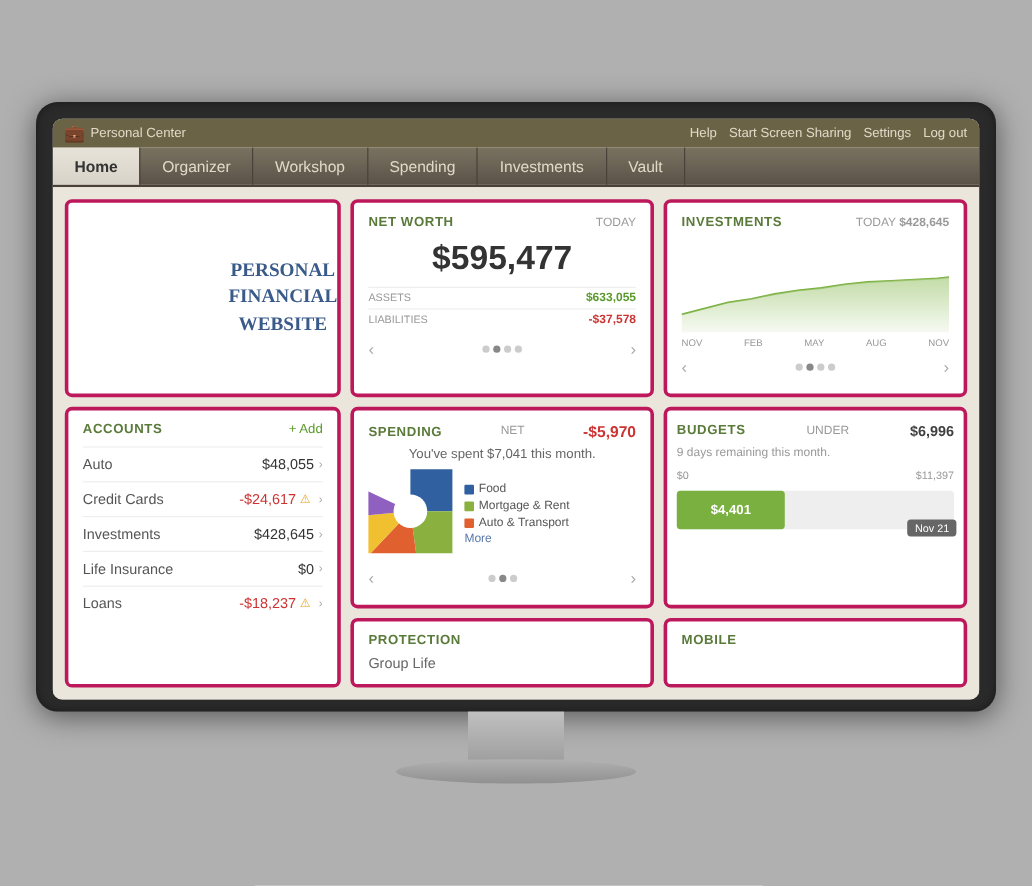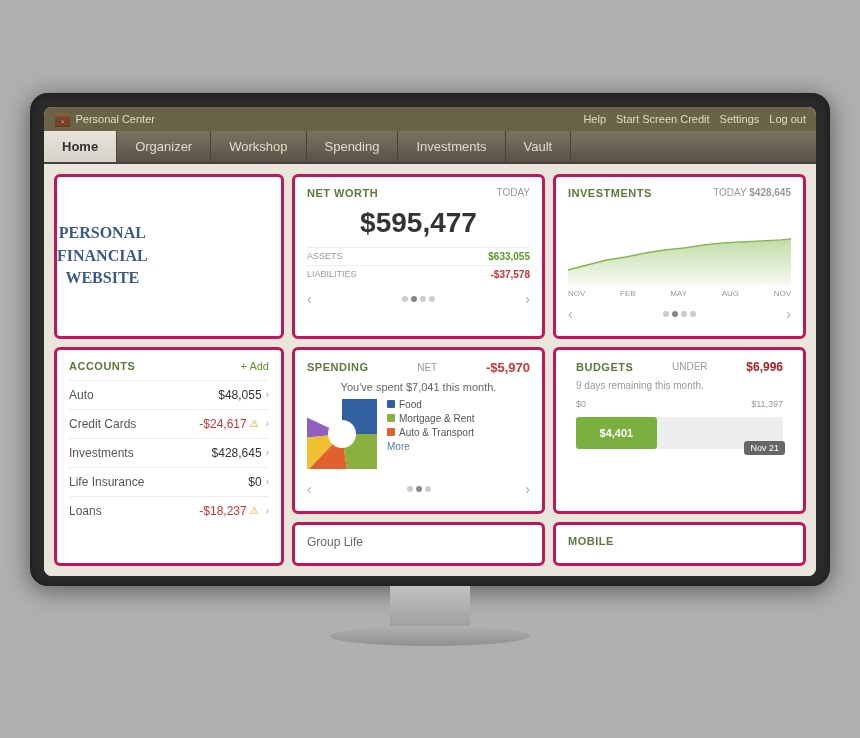--- a/index.html
+++ b/index.html
@@ -108,21 +108,21 @@
       border: 3px solid #be185d;
       overflow: hidden;
     }
 
     
     .logo-card {
       grid-row: 1;
       grid-column: 1;
       display: flex;
       align-items: center;
-      justify-content: flex-start;
+      justify-content: flex-end;
       min-height: 140px;
       background: #fff;
     }
     .logo-text {
       text-align: center;
       color: #3a5a8a;
       font-family: Georgia, serif;
       font-size: 16px;
       font-weight: bold;
       line-height: 1.4;
@@ -236,21 +236,21 @@
     .spending-card {
       grid-row: 2;
       grid-column: 2;
       padding: 10px 12px;
     }
     .spending-net { color: #cc3333; font-weight: bold; font-size: 13px; }
     .spending-desc { font-size: 11px; color: #666; text-align: center; margin: 6px 0; }
     .spending-body {
       display: flex;
       gap: 10px;
-      align-items: flex-start;
+      align-items: center;
     }
     .pie-chart-container { flex-shrink: 0; }
     .legend-item {
       display: flex;
       align-items: center;
       gap: 4px;
       font-size: 10px;
       color: #555;
       margin-bottom: 3px;
     }
@@ -259,23 +259,23 @@
       height: 8px;
       border-radius: 1px;
       flex-shrink: 0;
     }
     .more-link { color: #5a7aaa; font-size: 10px; cursor: pointer; }
 
     
     .budgets-card {
       grid-row: 2;
       grid-column: 3;
-      padding: 10px 20px;
-    }
-    .budgets-header-right { color: #b91c1c; font-size: 12px; font-weight: bold; }
+      padding: 10px 8px;
+    }
+    .budgets-header-right { color: #404040; font-size: 12px; font-weight: bold; }
     .budgets-sub { font-size: 10px; color: #999; margin-bottom: 8px; }
     .budget-bar-track {
       background: #eee;
       border-radius: 3px;
       height: 32px;
       position: relative;
       margin: 8px 0;
     }
     .budget-bar-fill {
       background: #7ab040;
@@ -326,21 +326,21 @@
 <div class="monitor-wrapper">
   <div class="monitor-screen-border">
     <div class="monitor-screen">
 
       <div class="top-bar">
         <div class="top-bar-brand">
           <span class="briefcase-icon">💼</span>
           <span>Personal Center</span>
         </div>
         <a>Help</a>
-        <a>Start Screen Credit</a>
+        <a>Start Screen Sharing</a>
         <a>Settings</a>
         <a>Log out</a>
       </div>
 
       <div class="nav-bar">
         <div class="nav-item active">Home</div>
         <div class="nav-item">Organizer</div>
         <div class="nav-item">Workshop</div>
         <div class="nav-item">Spending</div>
         <div class="nav-item">Investments</div>
@@ -527,20 +527,23 @@
             <div class="budget-bar-track">
               <div class="budget-bar-fill" style="width:39%;">
                 <span>$4,401</span>
               </div>
             </div>
             <div class="budget-date-badge">Nov 21</div>
           </div>
         </div>
 
         <div class="card protection-card">
+          <div class="card-header">
+            <span class="card-title">PROTECTION</span>
+          </div>
           <div style="font-size:12px;color:#666;">Group Life</div>
         </div>
 
         <div class="card mobile-card">
           <div class="card-header">
             <span class="card-title">MOBILE</span>
           </div>
         </div>
 
       </div>

